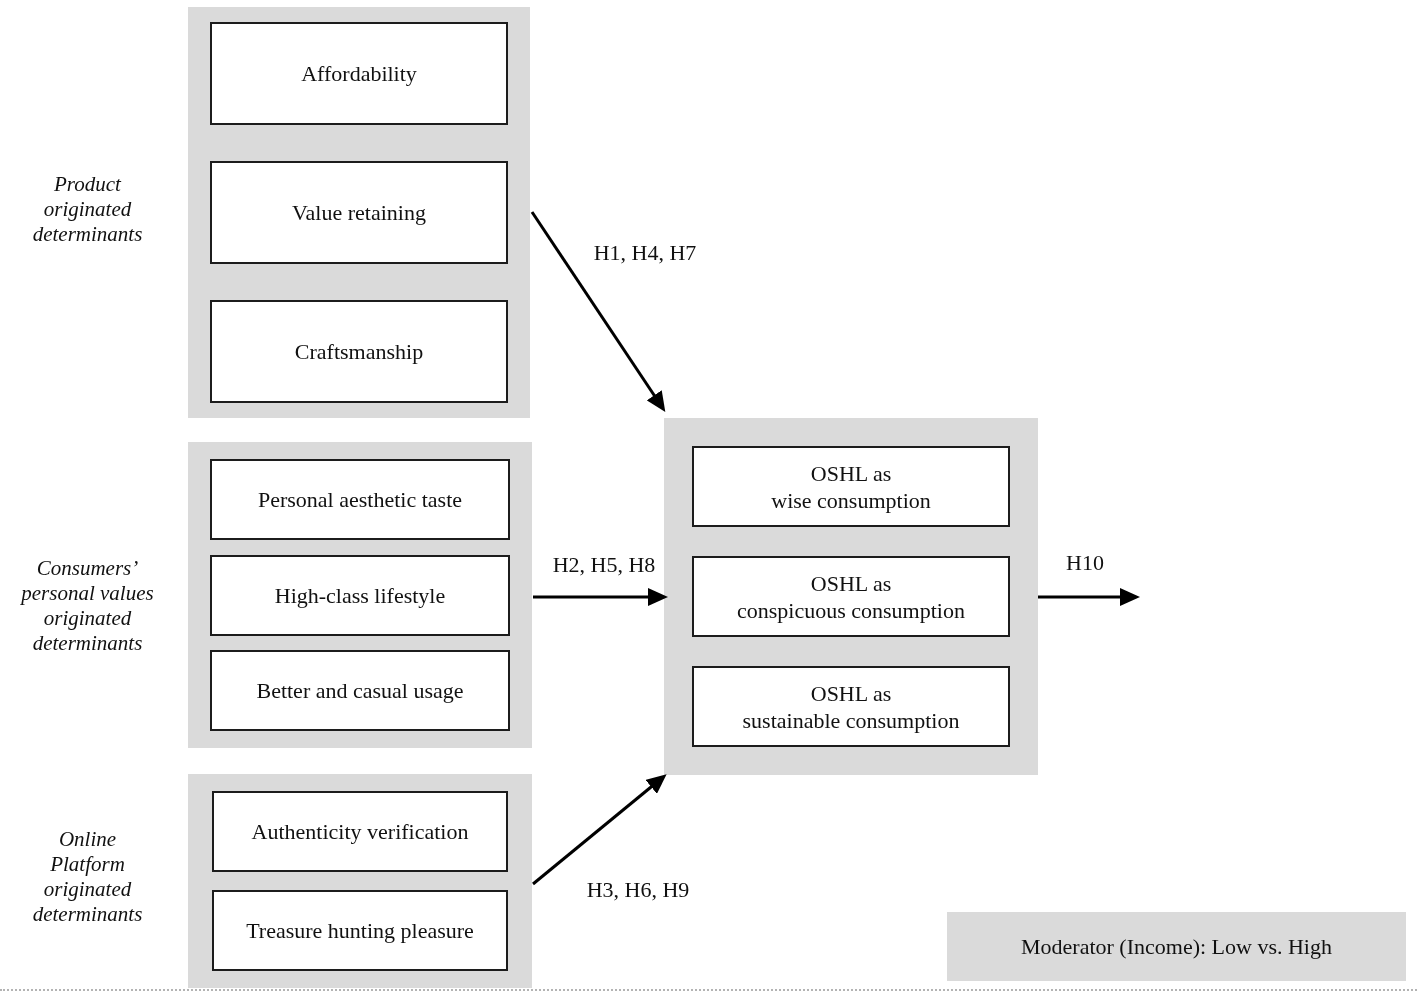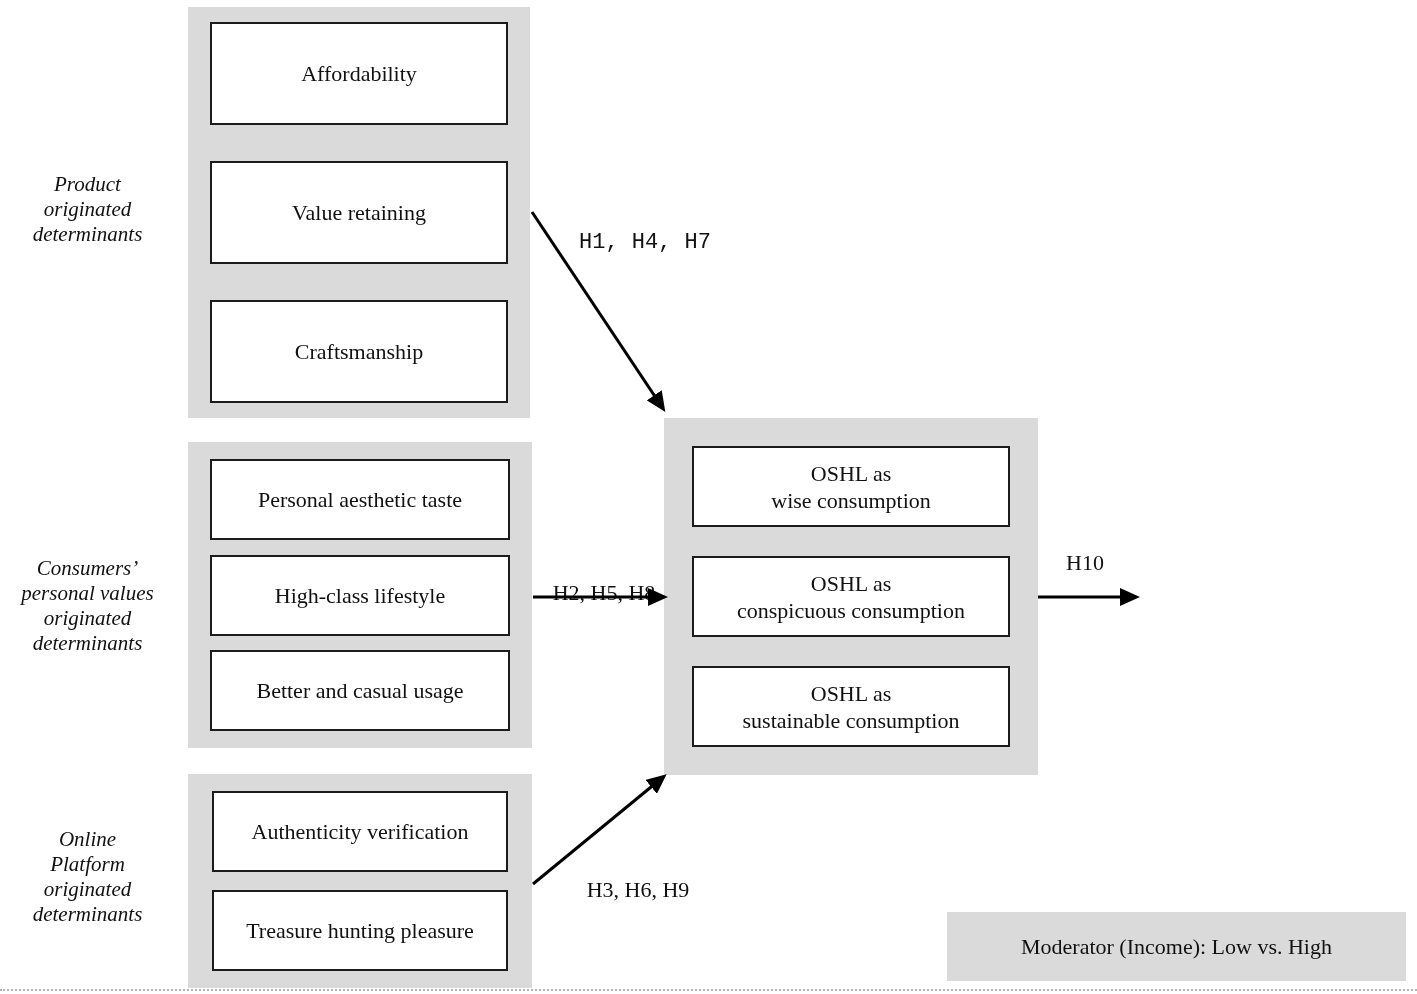--- a/index.html
+++ b/index.html
@@ -74,22 +74,22 @@
     white-space: pre-line;
   }
   #label-product  { left: 5px;  top: 172px; width: 165px; }
   #label-values   { left: 0px;  top: 556px; width: 175px; }
   #label-platform { left: 5px;  top: 827px; width: 165px; }
   .hyp-label {
     position: absolute;
     font-size: 22px;
     text-align: center;
   }
-  #hyp-147 { left: 575px;  top: 230px; width: 140px; font-family: Liberation Mono, monospace; }
-  #hyp-258 { left: 538px;  top: 552px; width: 132px; margin-top: 28px; }
+  #hyp-147 { left: 575px;  top: 240px; width: 140px; }
+  #hyp-258 { left: 538px;  top: 552px; width: 132px; }
   #hyp-369 { left: 572px;  top: 877px; width: 132px; }
   #hyp-10  { left: 1053px; top: 550px; width: 64px;  }
   svg.arrows {
     position: absolute;
     left: 0; top: 0;
     width: 1417px; height: 994px;
     pointer-events: none;
   }
   .bottom-rule {
     position: absolute;

